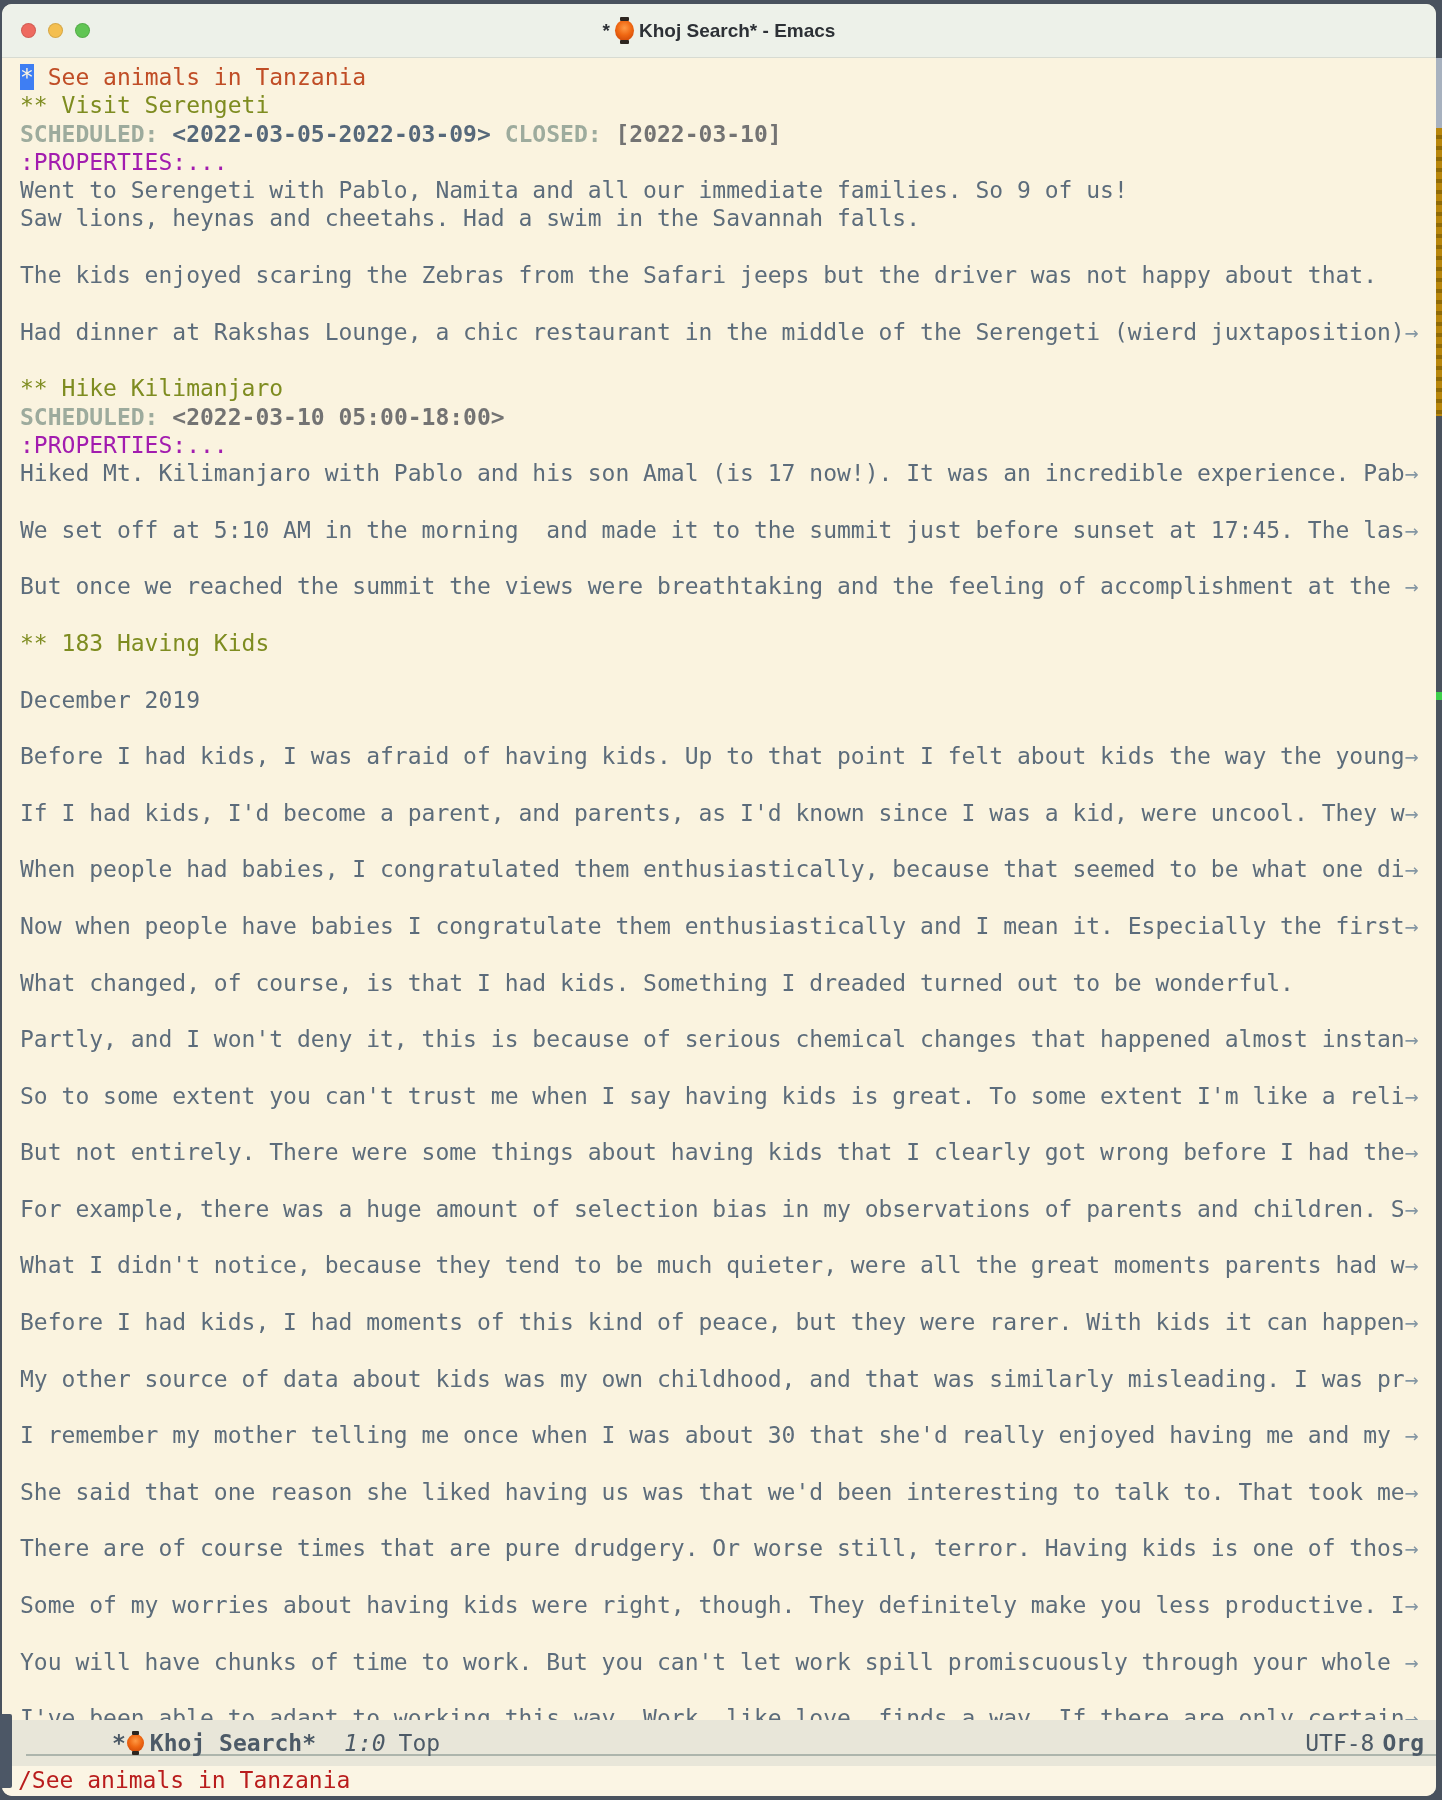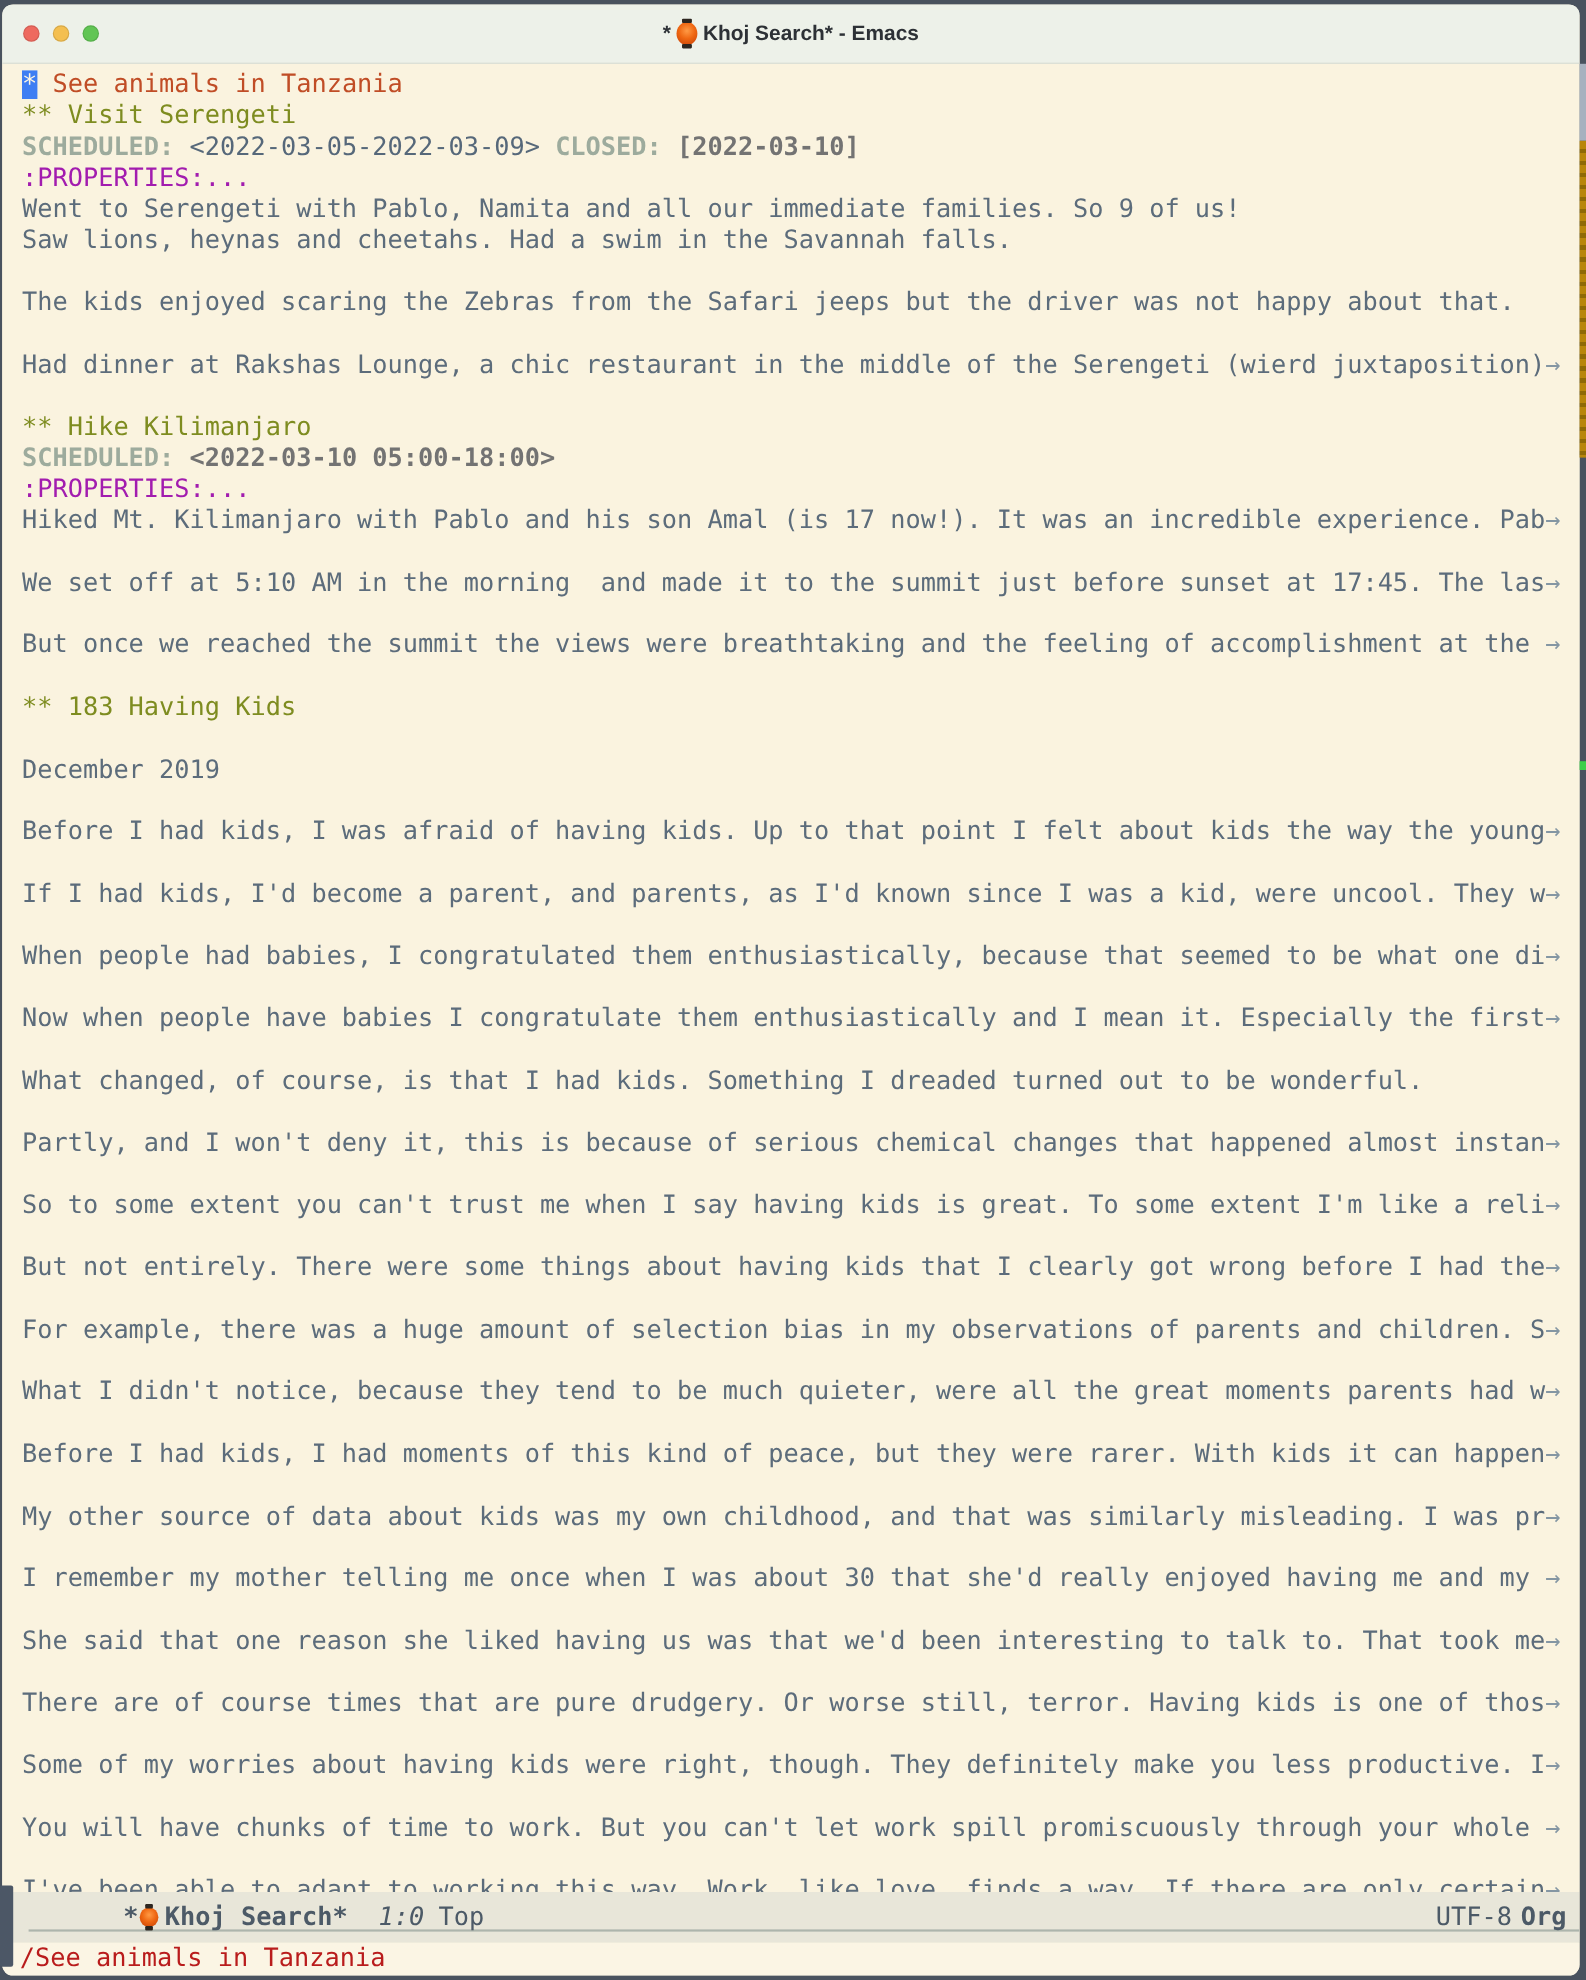--- a/index.html
+++ b/index.html
@@ -57,21 +57,21 @@
     color:#5c6c7b;
     overflow:hidden;
     white-space:pre;
   }
   .line{height:28.3px;white-space:pre;}
   .line.h1{color:#c04d26;}
   .line.h2{color:#7e8c20;}
   .line.drawer{color:#a21caf;}
   .cursor{background:#3e7ef3;color:#fdf6e3;}
   .kw{color:#9dab9d;font-weight:bold;margin-top:18px;}
-  .dgray{color:#56687a;font-weight:normal;}
+  .dgray{color:#56687a;font-weight:bold;}
   .dblue{color:#737373;font-weight:bold;}
   .arrow{color:#8496a3;}
   
   .modeline{
     flex:0 0 46px;height:46px;
     background:#e8e6d9;
     color:#4c5a67;
     font-size:23px;
     display:flex;align-items:center;
     padding:0 12px 0 110px;

